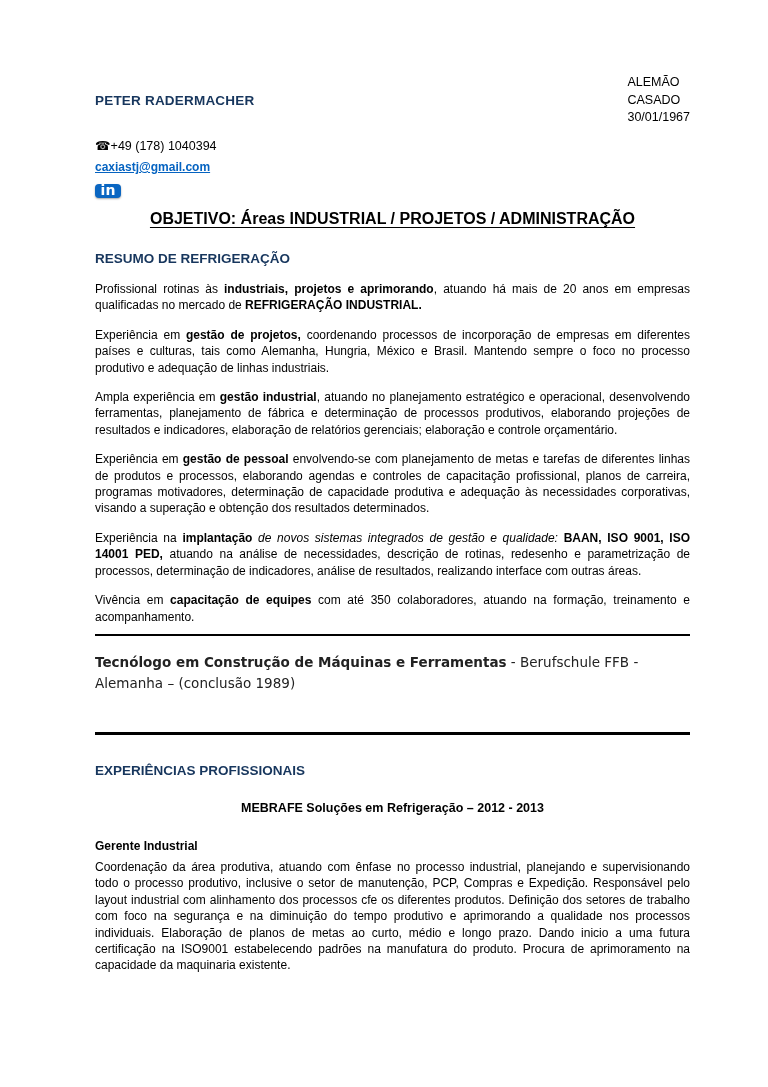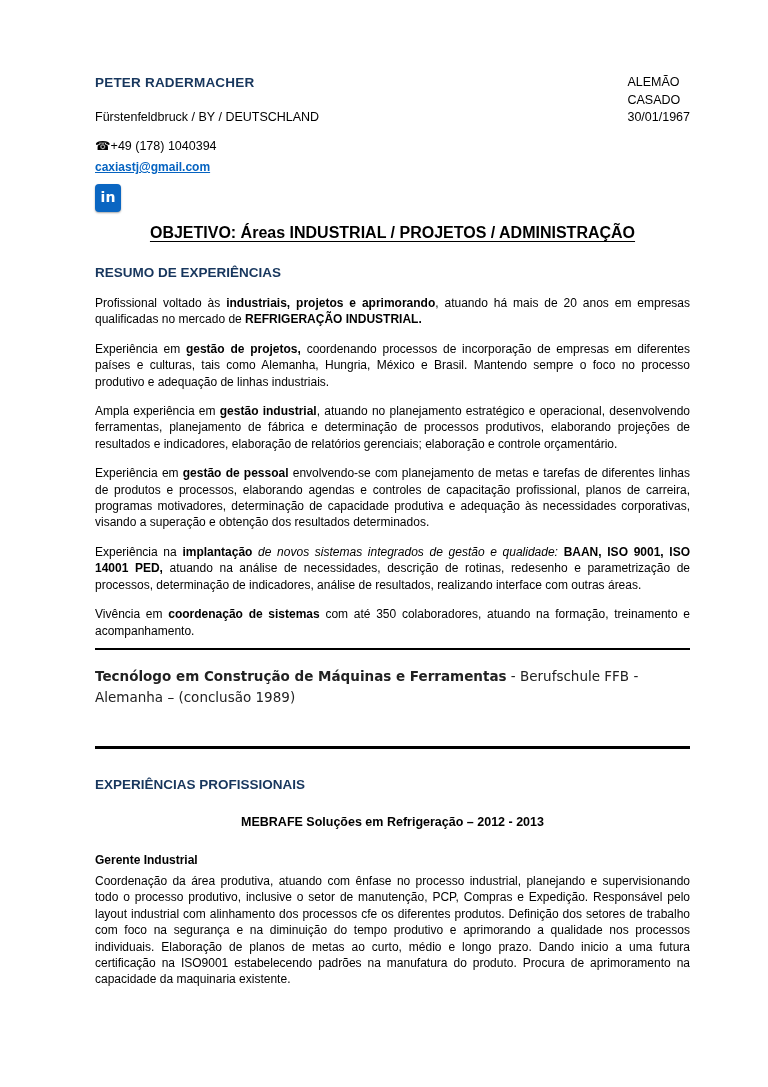--- a/index.html
+++ b/index.html
@@ -22,21 +22,21 @@
   .name{font-size:13.5px;font-weight:bold;color:var(--heading);line-height:17.5px;letter-spacing:0.2px;}
 
   .phone-row{margin-top:11px;}
   .email-row{margin-top:2px;line-height:17px;}
   .email{
     font-size:12px;font-weight:bold;color:var(--link);
     text-decoration:underline;cursor:pointer;
   }
   .li-wrap{margin-top:8px;}
   .li-icon{
-    width:26px;height:28px;background:var(--linkedin);
+    width:26px;height:14px;background:var(--linkedin);
     border-radius:4px;display:flex;align-items:center;justify-content:center;
     box-shadow:0 1px 2px rgba(0,0,0,0.35);cursor:pointer;
   }
   .li-icon span{
     color:#fff;font-weight:bold;font-size:14px;
     font-family:"DejaVu Sans",sans-serif;line-height:1;
     padding-bottom:2px;
   }
 
   .objective{
@@ -81,21 +81,20 @@
 </style>
 </head>
 <body>
 
 <div class="page">
 
   <div class="header-grid">
     <div class="header-left">
       <div class="name">PETER RADERMACHER</div>
       <div class="hline">&nbsp;</div>
-      <div class="hline">Fürstenfeldbruck / BY / DEUTSCHLAND</div>
     </div>
     <div class="header-right">
       <div class="hline">ALEMÃO</div>
       <div class="hline">CASADO</div>
       <div class="hline">30/01/1967</div>
     </div>
   </div>
 
   <div class="hline phone-row">
     <span>☎</span><span>+49 (178) 1040394</span>
@@ -106,28 +105,28 @@
   </div>
 
   <div class="li-wrap">
     <div class="li-icon">
       <span>in</span>
     </div>
   </div>
 
   <div class="objective">OBJETIVO: Áreas INDUSTRIAL / PROJETOS / ADMINISTRAÇÃO</div>
 
-  <div class="sec-title summary">RESUMO DE EXPERIÊNCIAS</div>
+  <div class="sec-title summary">RESUMO DE REFRIGERAÇÃO</div>
 
-  <p class="body"><span>Profissional voltado às </span><span style="font-weight: bold;">industriais, projetos e aprimorando</span><span>, atuando há mais de 20 anos em empresas qualificadas no mercado de </span><span style="font-weight: bold;">REFRIGERAÇÃO INDUSTRIAL.</span></p>
+  <p class="body"><span>Profissional rotinas às </span><span style="font-weight: bold;">industriais, projetos e aprimorando</span><span>, atuando há mais de 20 anos em empresas qualificadas no mercado de </span><span style="font-weight: bold;">REFRIGERAÇÃO INDUSTRIAL.</span></p>
   <p class="body"><span>Experiência em </span><span style="font-weight: bold;">gestão de projetos,</span><span> coordenando processos de incorporação de empresas em diferentes países e culturas, tais como Alemanha, Hungria, México e Brasil. Mantendo sempre o foco no processo produtivo e adequação de linhas industriais.</span></p>
   <p class="body"><span>Ampla experiência em </span><span style="font-weight: bold;">gestão industrial</span><span>, atuando no planejamento estratégico e operacional, desenvolvendo ferramentas, planejamento de fábrica e determinação de processos produtivos, elaborando projeções de resultados e indicadores, elaboração de relatórios gerenciais; elaboração e controle orçamentário.</span></p>
   <p class="body"><span>Experiência em </span><span style="font-weight: bold;">gestão de pessoal</span><span> envolvendo-se com planejamento de metas e tarefas de diferentes linhas de produtos e processos, elaborando agendas e controles de capacitação profissional, planos de carreira, programas motivadores, determinação de capacidade produtiva e adequação às necessidades corporativas, visando a superação e obtenção dos resultados determinados.</span></p>
   <p class="body"><span>Experiência na </span><span style="font-weight: bold;">implantação</span><span style="font-style: italic;"> de novos sistemas integrados de gestão e qualidade: </span><span style="font-weight: bold;">BAAN, ISO 9001, ISO 14001 PED,</span><span> atuando na análise de necessidades, descrição de rotinas, redesenho e parametrização de processos, determinação de indicadores, análise de resultados, realizando interface com outras áreas.</span></p>
-  <p class="body"><span>Vivência em </span><span style="font-weight: bold;">coordenação de sistemas</span><span> com até 350 colaboradores, atuando na formação, treinamento e acompanhamento.</span></p>
+  <p class="body"><span>Vivência em </span><span style="font-weight: bold;">capacitação de equipes</span><span> com até 350 colaboradores, atuando na formação, treinamento e acompanhamento.</span></p>
 
   <div class="rule rule-a"></div>
 
 
   <p class="edu"><span style="font-weight: bold;">Tecnólogo em Construção de Máquinas e Ferramentas</span><span> - Berufschule FFB - Alemanha  – (conclusão 1989)</span></p>
 
   <div class="rule rule-b"></div>
 
   <div class="sec-title experience">EXPERIÊNCIAS PROFISSIONAIS</div>
 

